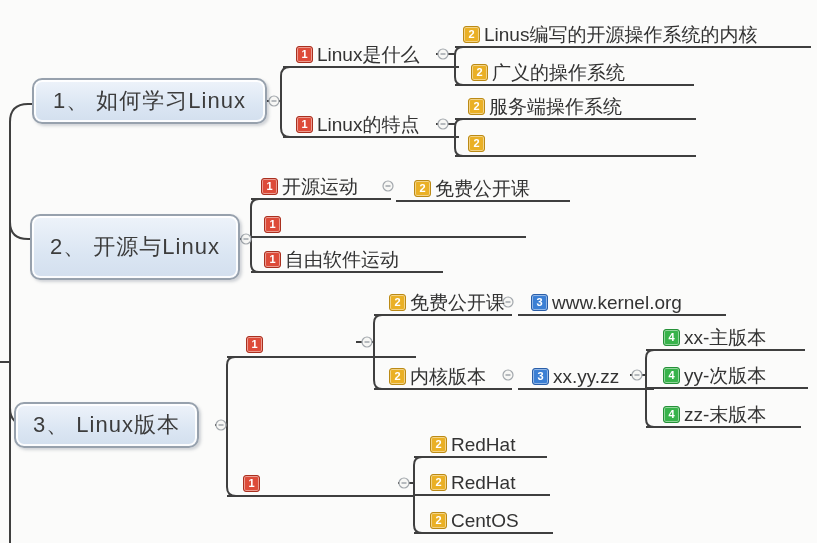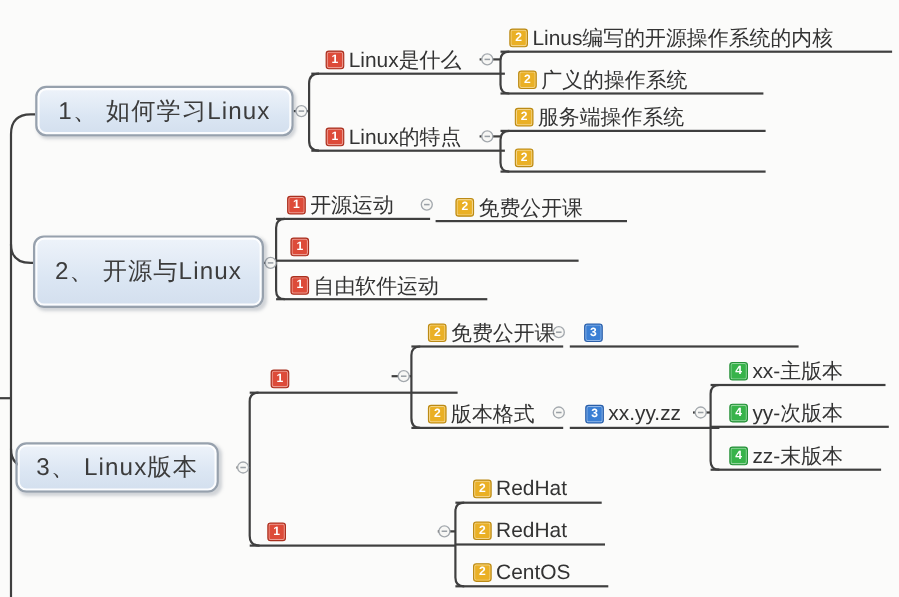--- a/index.html
+++ b/index.html
@@ -158,24 +158,25 @@
 
   <div class="topic" style="left:227px;top:332px;width:170px;padding-left:19px">
     <span class="badge l1">1</span>
   </div>
   <div class="topic" style="left:374px;top:290px;width:123px;padding-left:15px">
     <span class="badge l2">2</span>
     <span class="tl">免费公开课</span>
   </div>
   <div class="topic" style="left:518px;top:290px;width:195px;padding-left:13px">
     <span class="badge l3">3</span>
+    <span class="tl">www.kernel.org</span>
   </div>
   <div class="topic" style="left:374px;top:364px;width:123px;padding-left:15px">
     <span class="badge l2">2</span>
-    <span class="tl">版本格式</span>
+    <span class="tl">内核版本</span>
   </div>
   <div class="topic" style="left:518px;top:364px;width:122px;padding-left:14px">
     <span class="badge l3">3</span>
     <span class="tl">xx.yy.zz</span>
   </div>
   <div class="topic" style="left:646px;top:325px;width:142px;padding-left:17px">
     <span class="badge l4">4</span>
     <span class="tl">xx-主版本</span>
   </div>
   <div class="topic" style="left:646px;top:363px;width:145px;padding-left:17px">

